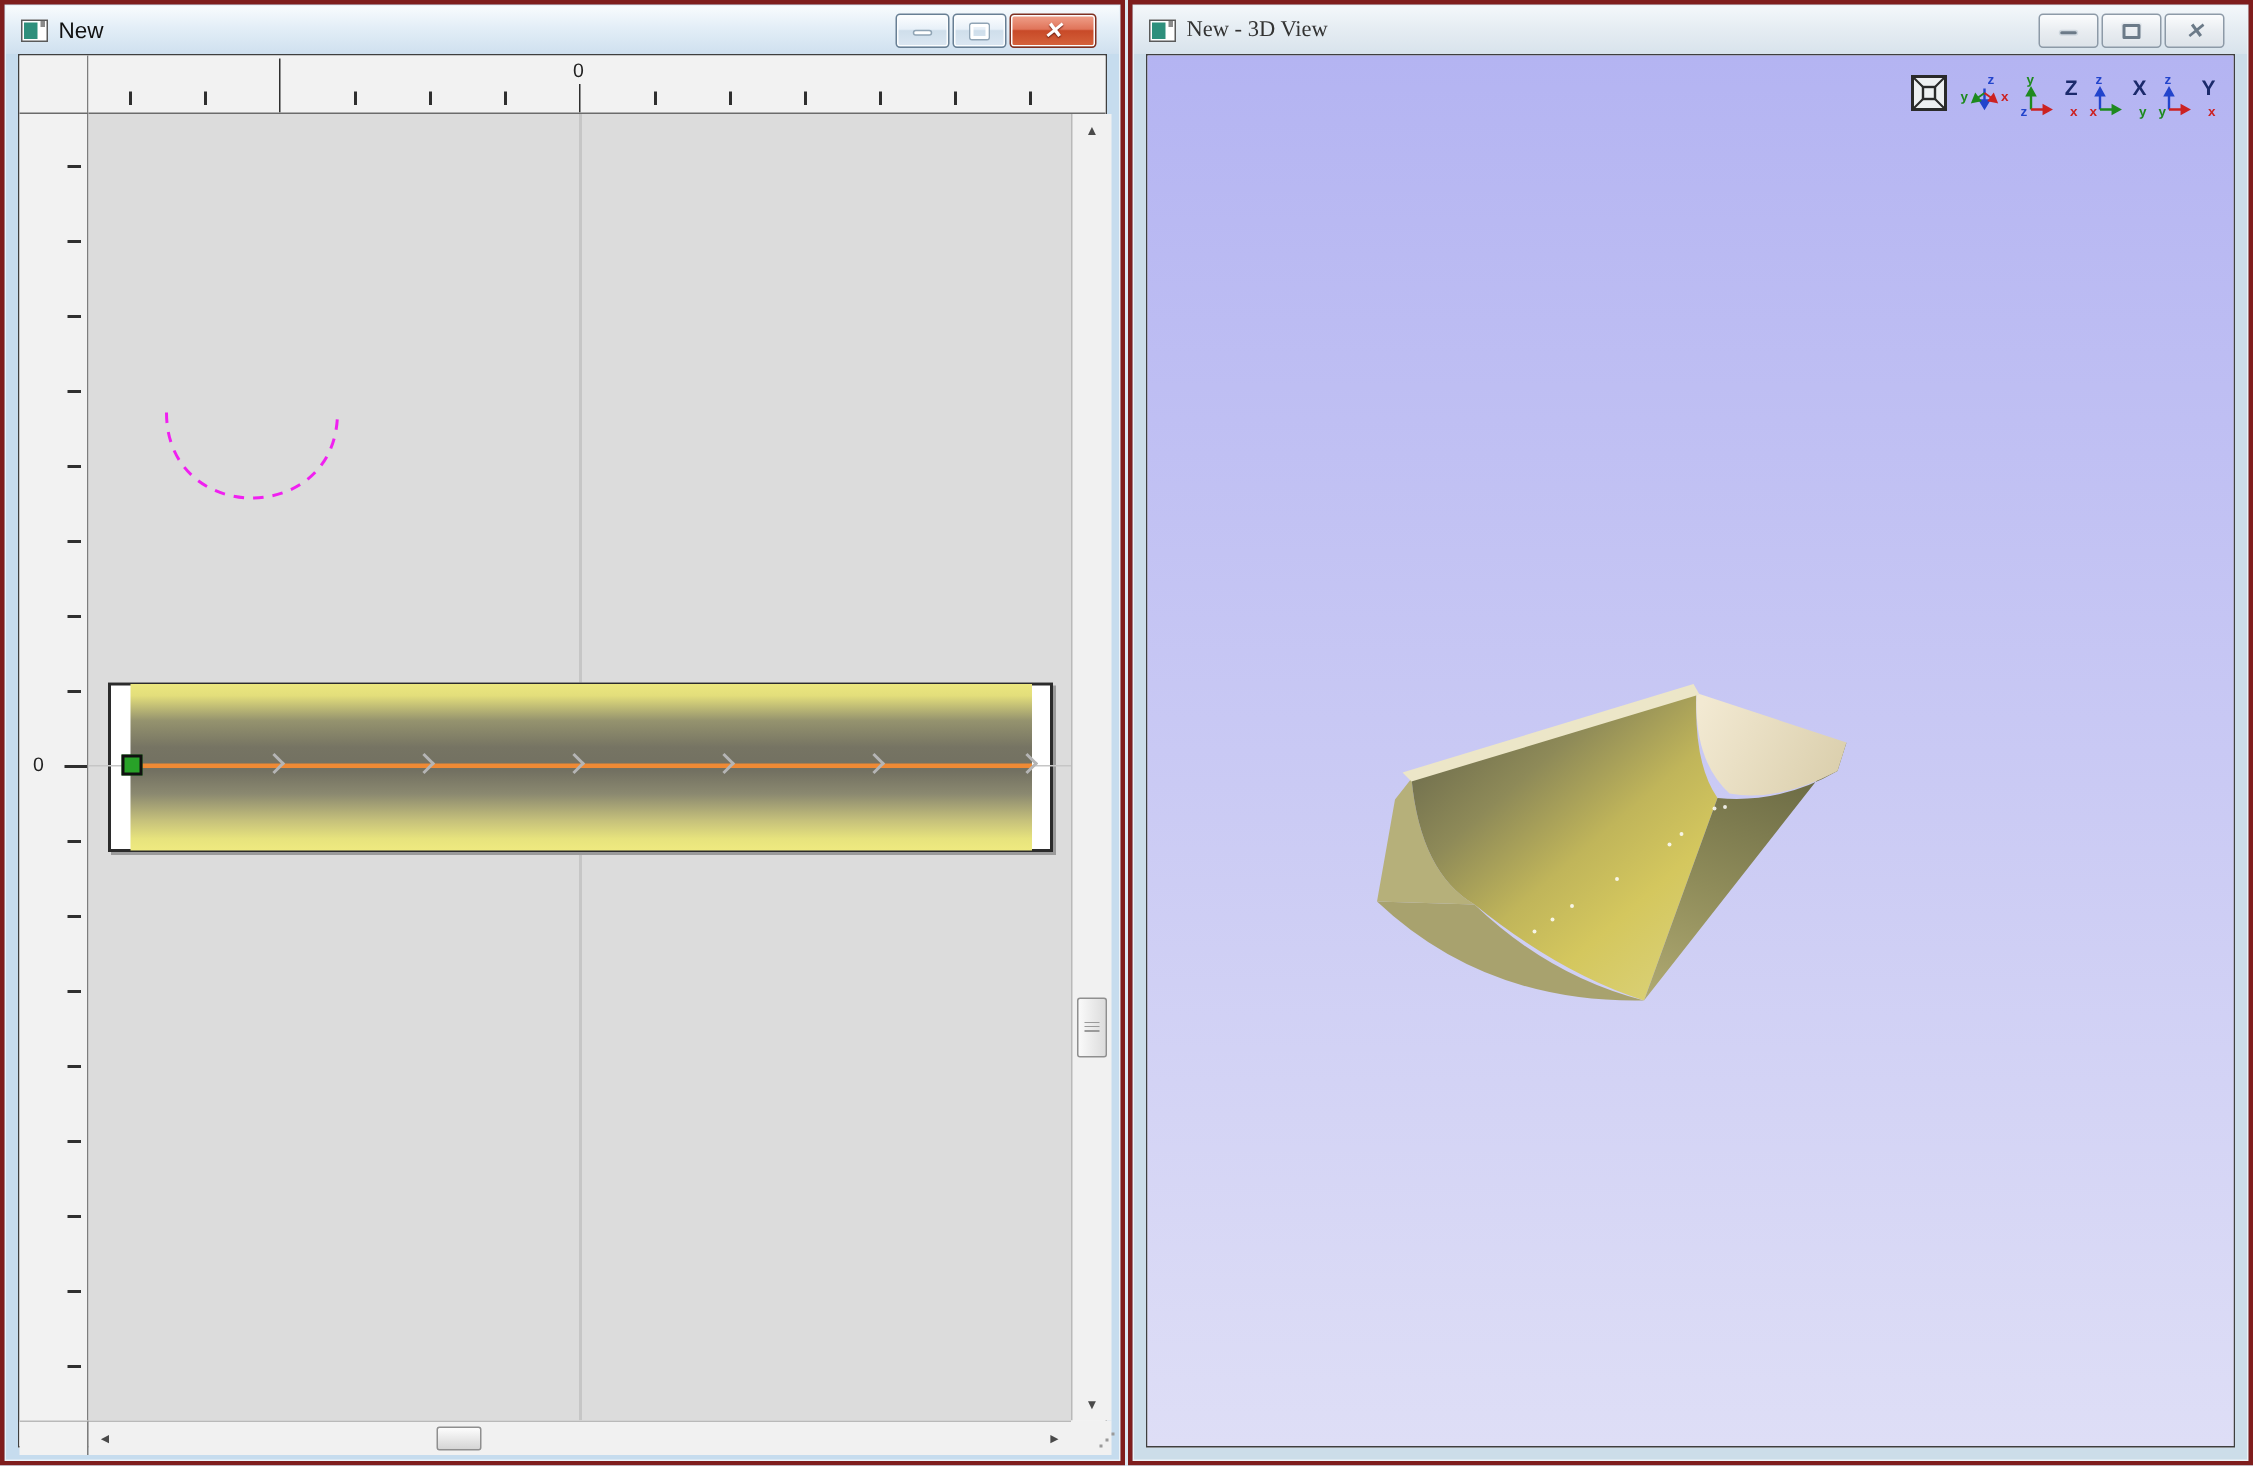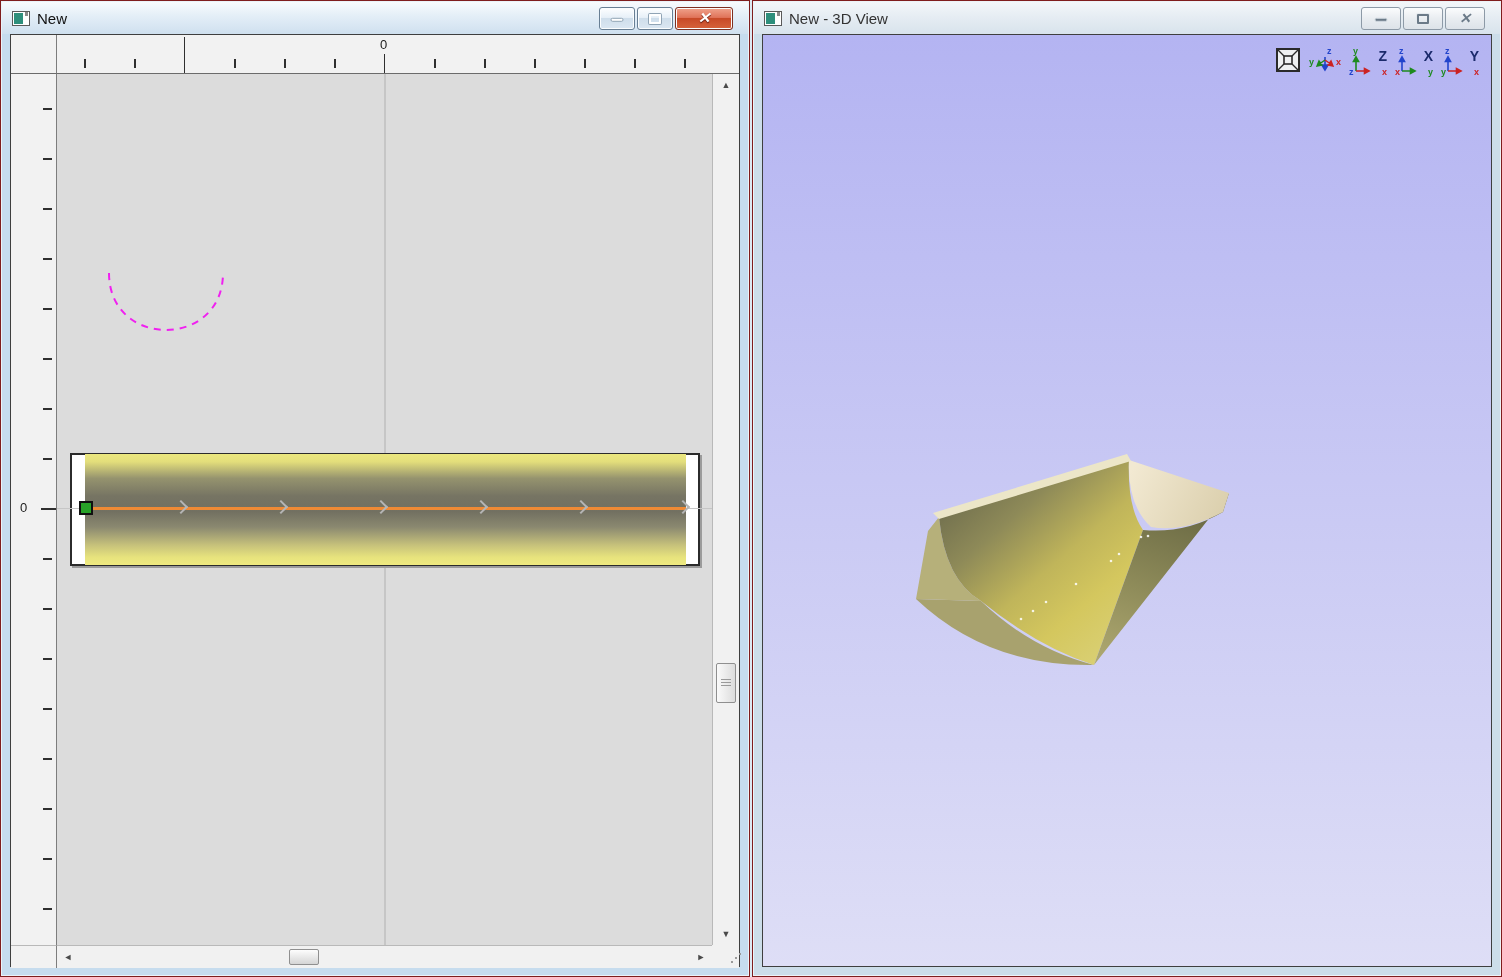--- a/index.html
+++ b/index.html
@@ -2,36 +2,36 @@
 <html style="--arc-magenta: #f020f0; --toolpath-orange: #ef8a35; --marker-green: #28a228; --arrow-gray: #b5b5b5; --material-yellow: #ebe77e; --material-dark: #747263; --canvas-gray: #dcdcdc; --axis-line-gray: #c6c6c6; --bg3d-top: #b4b4f2; --bg3d-bottom: #dedef6; --axis-x-red: #cc2222; --axis-y-green: #1e8a1e; --axis-z-blue: #2244cc; --view-letter-navy: #1b2a6b;"><head>
 <meta charset="utf-8">
 <style>
   * { margin:0; padding:0; box-sizing:border-box; }
   html,body { width:1502px; height:977px; overflow:hidden;
     font-family:"Liberation Sans", sans-serif; background:#dce9f3; }
   .page { position:relative; width:1502px; height:977px; }
 
   
   .window { position:absolute; top:0; height:977px; width:750px;
-    border:1px solid #7f1d1d; background:#c6dcee;
+    border:3px solid #7f1d1d; background:#c6dcee;
     box-shadow: inset 0 0 0 1px rgba(255,255,255,.65); }
   .window.inactive { background:#ccdde9; }
   .titlebar { position:absolute; left:1px; right:1px; top:1px; height:32px;
     display:flex; align-items:center; padding-left:10px;
     background:linear-gradient(180deg,#f8fbfd 0%,#e3eef7 45%,#cfe0ef 100%); }
   .window.inactive .titlebar {
     background:linear-gradient(180deg,#f3f7fa 0%,#e6edf3 45%,#d8e3ec 100%); }
   .win-icon { width:18px; height:15px; margin-right:7px; position:relative;
     background:#fff; border:1px solid #5a5a5a; }
   .win-icon::before { content:""; position:absolute; left:1px; top:1px;
     width:9px; height:11px; background:#2e8f7c; }
   .win-icon::after { content:""; position:absolute; right:1px; top:0;
     width:3px; height:4px; background:#8a8a8a; }
   .win-title { font-size:15px; color:#111; }
-  .window.inactive .win-title { color:#333; }
+  .window.inactive .win-title { color:#333;font-family:Liberation Serif, serif; }
   .win-buttons { position:absolute; right:15px; top:5px; display:flex; gap:2px; }
   .wbtn { width:36px; height:23px; border:1px solid #687f94; border-radius:3px;
     background:linear-gradient(180deg,#fdfeff 0%,#e7f0f8 45%,#cfdeeb 50%,#dbe7f2 100%);
     box-shadow: inset 0 0 0 1px #fbfdfe; position:relative; cursor:default; }
   .wbtn.close { width:58px; border-color:#7e3021;
     background:linear-gradient(180deg,#f0a38d 0%,#e0745a 45%,#c84a28 50%,#d6633c 100%); }
   .window.inactive .wbtn { width:40px; border-color:#8d9aa7;
     background:linear-gradient(180deg,#fbfcfd 0%,#e9edf1 50%,#dde3e9 100%);
     box-shadow:none; }
   .glyph-min { position:absolute; left:50%; top:50%; transform:translate(-50%,-30%);

